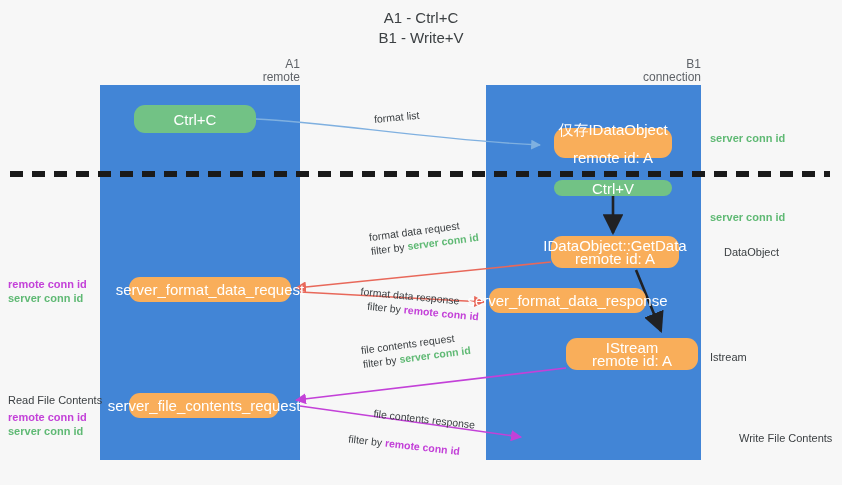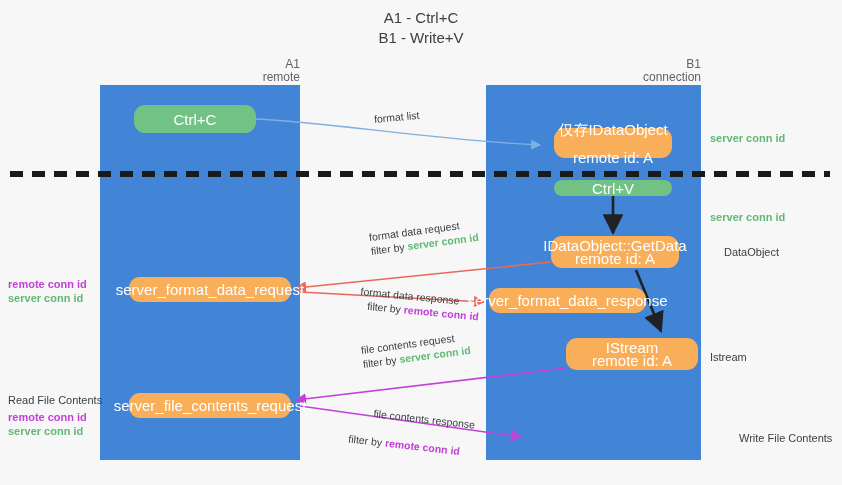--- a/index.html
+++ b/index.html
@@ -135,21 +135,21 @@
   </div>
 
   <div class="abs node orange" style="left:129px;top:277px;width:162px;height:25px;">
     <span>server_format_data_request</span>
   </div>
 
   <div class="abs node orange" style="left:489px;top:288px;width:157px;height:25px;">
     <span>server_format_data_response</span>
   </div>
 
-  <div class="abs node orange" style="left:129px;top:393px;width:162px;height:25px;">
+  <div class="abs node orange" style="left:129px;top:393px;width:150px;height:25px;">
     <span>server_file_contents_request</span>
   </div>
 
 
   <div class="abs elabel rot-up5" style="left:374px;top:112px;">
     <span>format list</span>
   </div>
 
   <div class="abs elabel rot-up" style="left:370px;top:230px;">
     <div>format data request</div>

